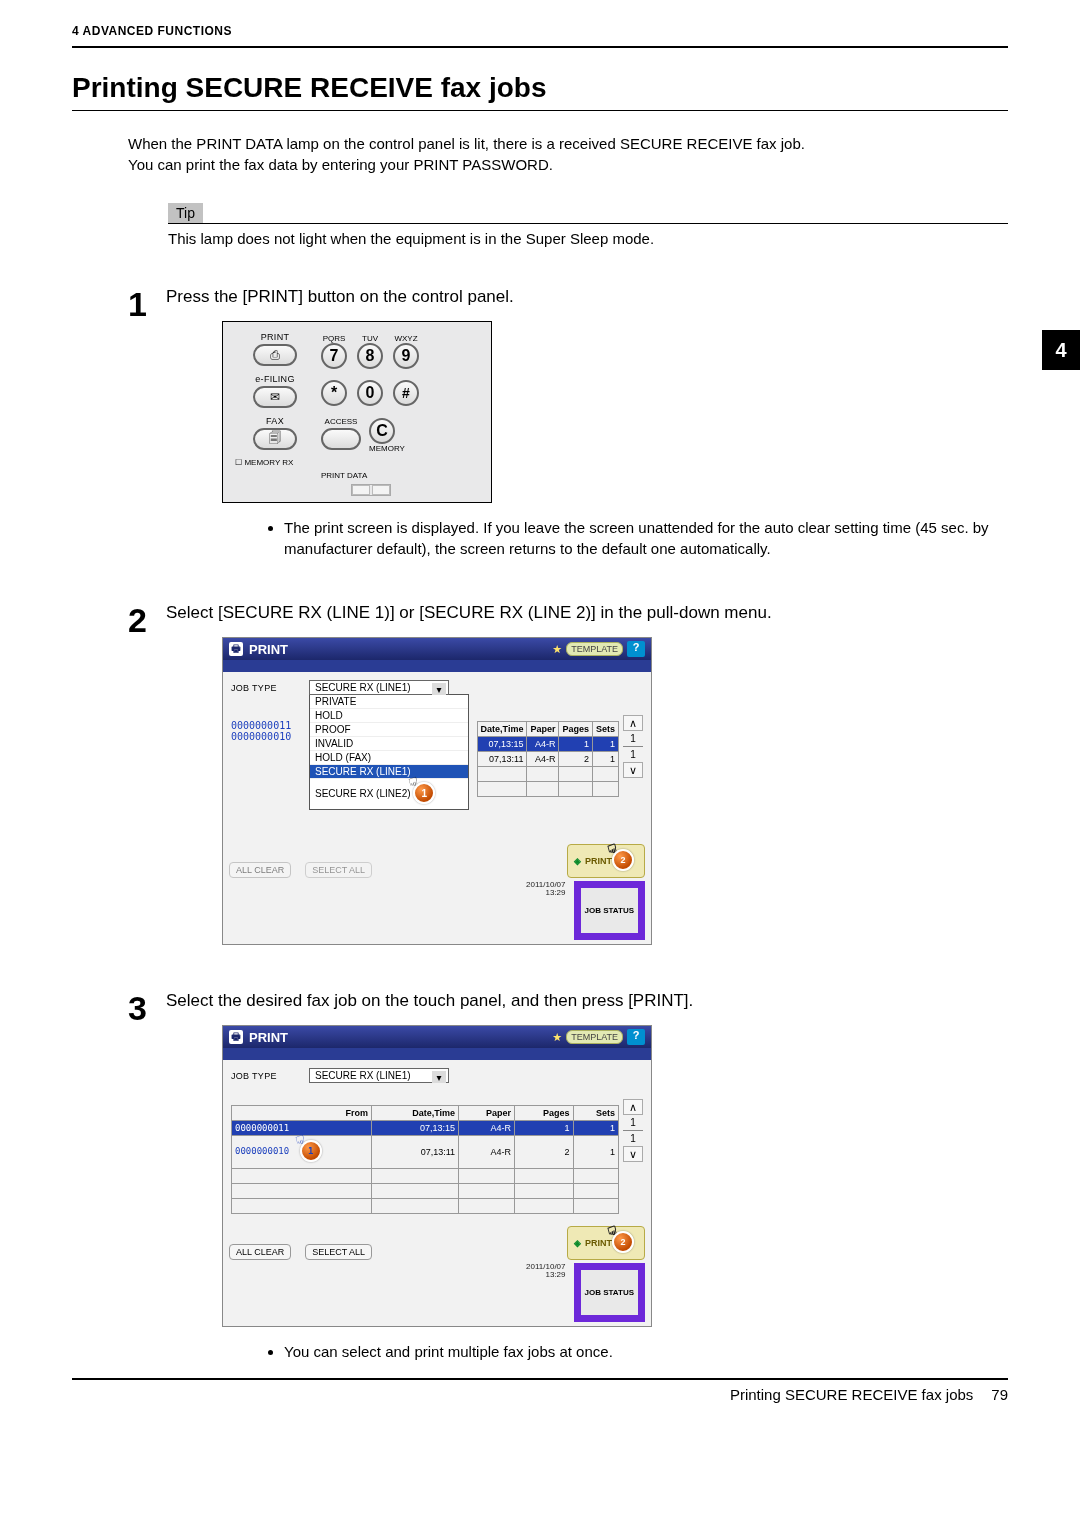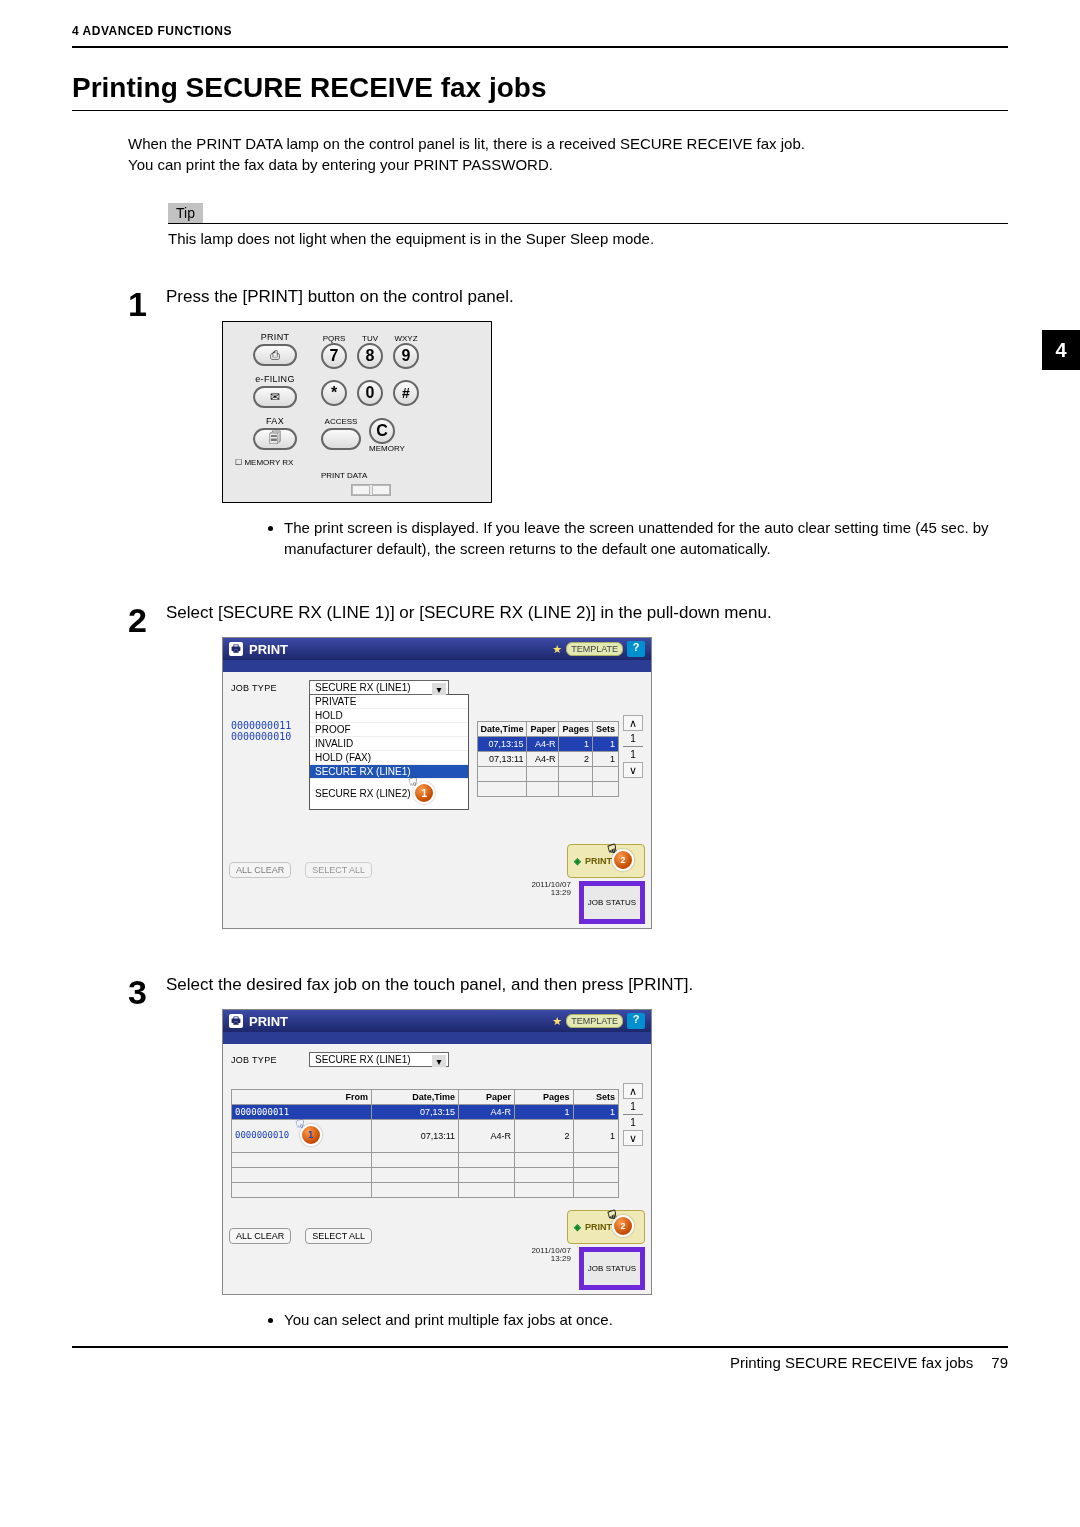--- a/index.html
+++ b/index.html
@@ -121,21 +121,21 @@
   .side-scroll .slash { width:20px; border-top:1px solid #888; }
 
   .grid-wrap { display:flex; }
   .grid-wrap .tableblock { flex:1; }
 
   .screen-bottom { display:flex; align-items:flex-end; gap:14px; padding:4px 6px 2px 6px; }
   .btn-flat { border:1px solid #999; border-radius:4px; background:#f6f6f6; padding:2px 6px; font-size:9px; }
   .btn-print { margin-left:auto; background:#efe9b5; border:1px solid #b7aa46; color:#6a5a00; font-weight:bold; display:flex; align-items:center; gap:4px; }
   .btn-print .circ { color:#0a8a2a; }
   .screen-status { display:flex; justify-content:flex-end; gap:8px; padding:1px 6px 4px 6px; }
-  .status-box { font-size:8px; background:#e9e9e9; border:5px solid #6d28d9; padding:12px 4px; }
+  .status-box { font-size:8px; background:#e9e9e9; border:7px solid #6d28d9; padding:18px 4px;font-weight:bold; }
   .dt-block { font-size:8px; line-height:1; text-align:right; color:#222; }
 
   .pointer {
     position:relative; display:inline-block; width:28px; height:28px;
   }
   .pointer .orb {
     width:22px; height:22px; border-radius:50%;
     background: radial-gradient(circle at 35% 30%, #ff9a4a, #c24a00 70%);
     border:2px solid #fff; box-shadow:0 0 2px #0006;
     display:flex; align-items:center; justify-content:center; color:#fff; font-weight:bold;

